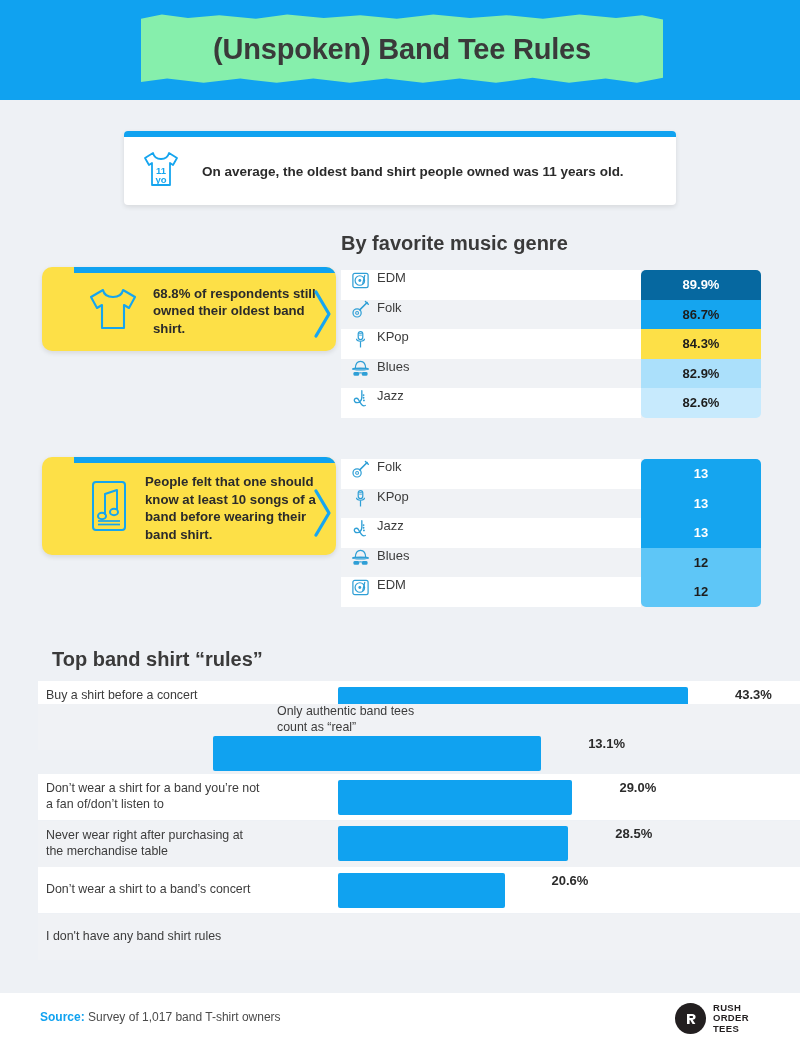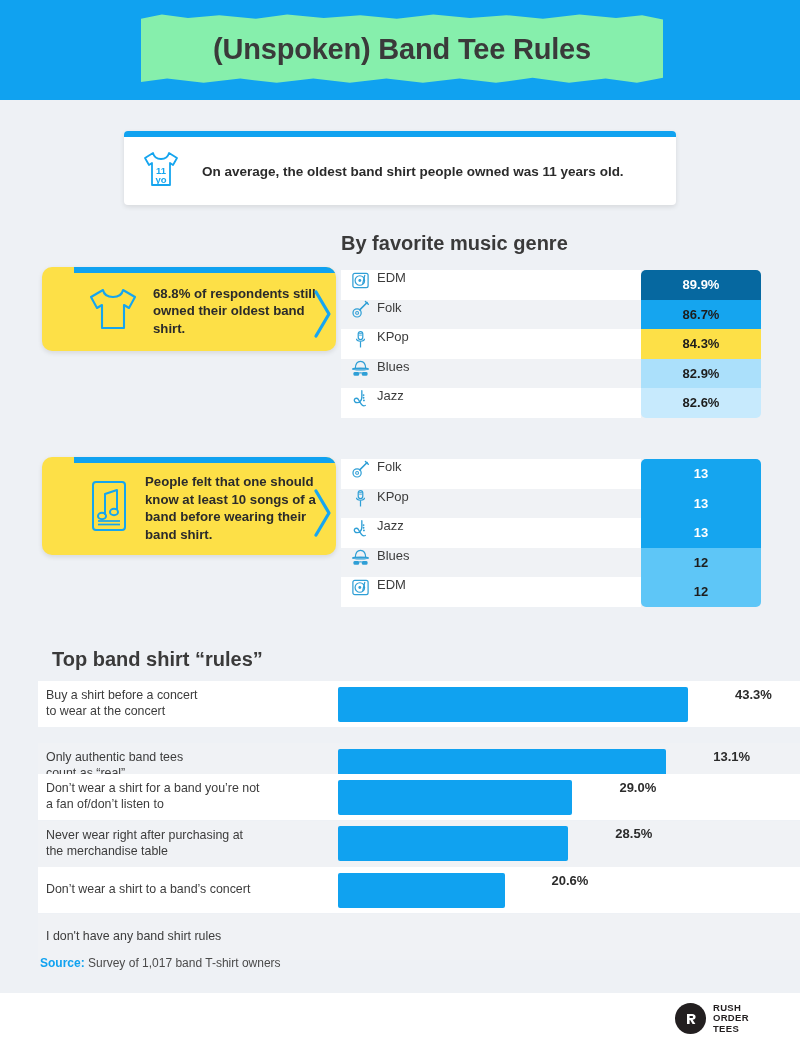--- a/index.html
+++ b/index.html
@@ -70,21 +70,21 @@
     width:300px;font-size:12.4px;line-height:1.28;color:#3c3c3c;padding-left:8px;
     box-sizing:border-box;
   }
   .rbarwrap{display:flex;align-items:flex-start;flex:1;gap:38px;}
   .rbar{height:35px;background:#10a2f0;border-radius:2px;}
   .rval{font-size:13px;font-weight:bold;color:#2b2b2b;margin-left:9px;white-space:nowrap;}
   
   .footer{
     position:absolute;left:0;top:993px;width:800px;height:50px;background:#ffffff;
   }
-  .src{position:absolute;left:40px;top:956px;font-size:12px;color:#4a4a4a;}
+  .src{position:absolute;left:40px;top:1010px;font-size:12px;color:#4a4a4a;}
   .src b{color:#10a2f0;}
   .logo{position:absolute;left:675px;top:1003px;display:flex;align-items:center;}
   .logo-mark{width:31px;height:31px;border-radius:50%;background:#231f20;display:flex;align-items:center;justify-content:center;}
   .logo-text{margin-left:7px;font-size:9.5px;font-weight:bold;line-height:1.08;color:#231f20;letter-spacing:.3px;}
 </style>
 </head>
 <body>
 
 <div class="header">
   <div class="title-banner">
@@ -292,21 +292,21 @@
     <div class="rrow odd" style="top: 681px;">
       <div class="rlabel">
         <div>Buy a shirt before a concert</div>
         <div>to wear at the concert</div>
       </div>
       <div class="rbarwrap">
         <div class="rbar" style="width: 350px; background: rgb(16, 162, 240);"></div>
         <span class="rval">43.3%</span>
       </div>
     </div>
-    <div class="rrow even" style="top: 743px;">
+    <div class="rrow even" style="top: 704px; flex-direction: column;">
       <div class="rlabel">
         <div>Only authentic band tees</div>
         <div>count as “real”</div>
       </div>
       <div class="rbarwrap">
         <div class="rbar" style="width: 328.176px; background: rgb(16, 162, 240);"></div>
         <span class="rval">13.1%</span>
       </div>
     </div>
     <div class="rrow odd" style="top: 774px;">

